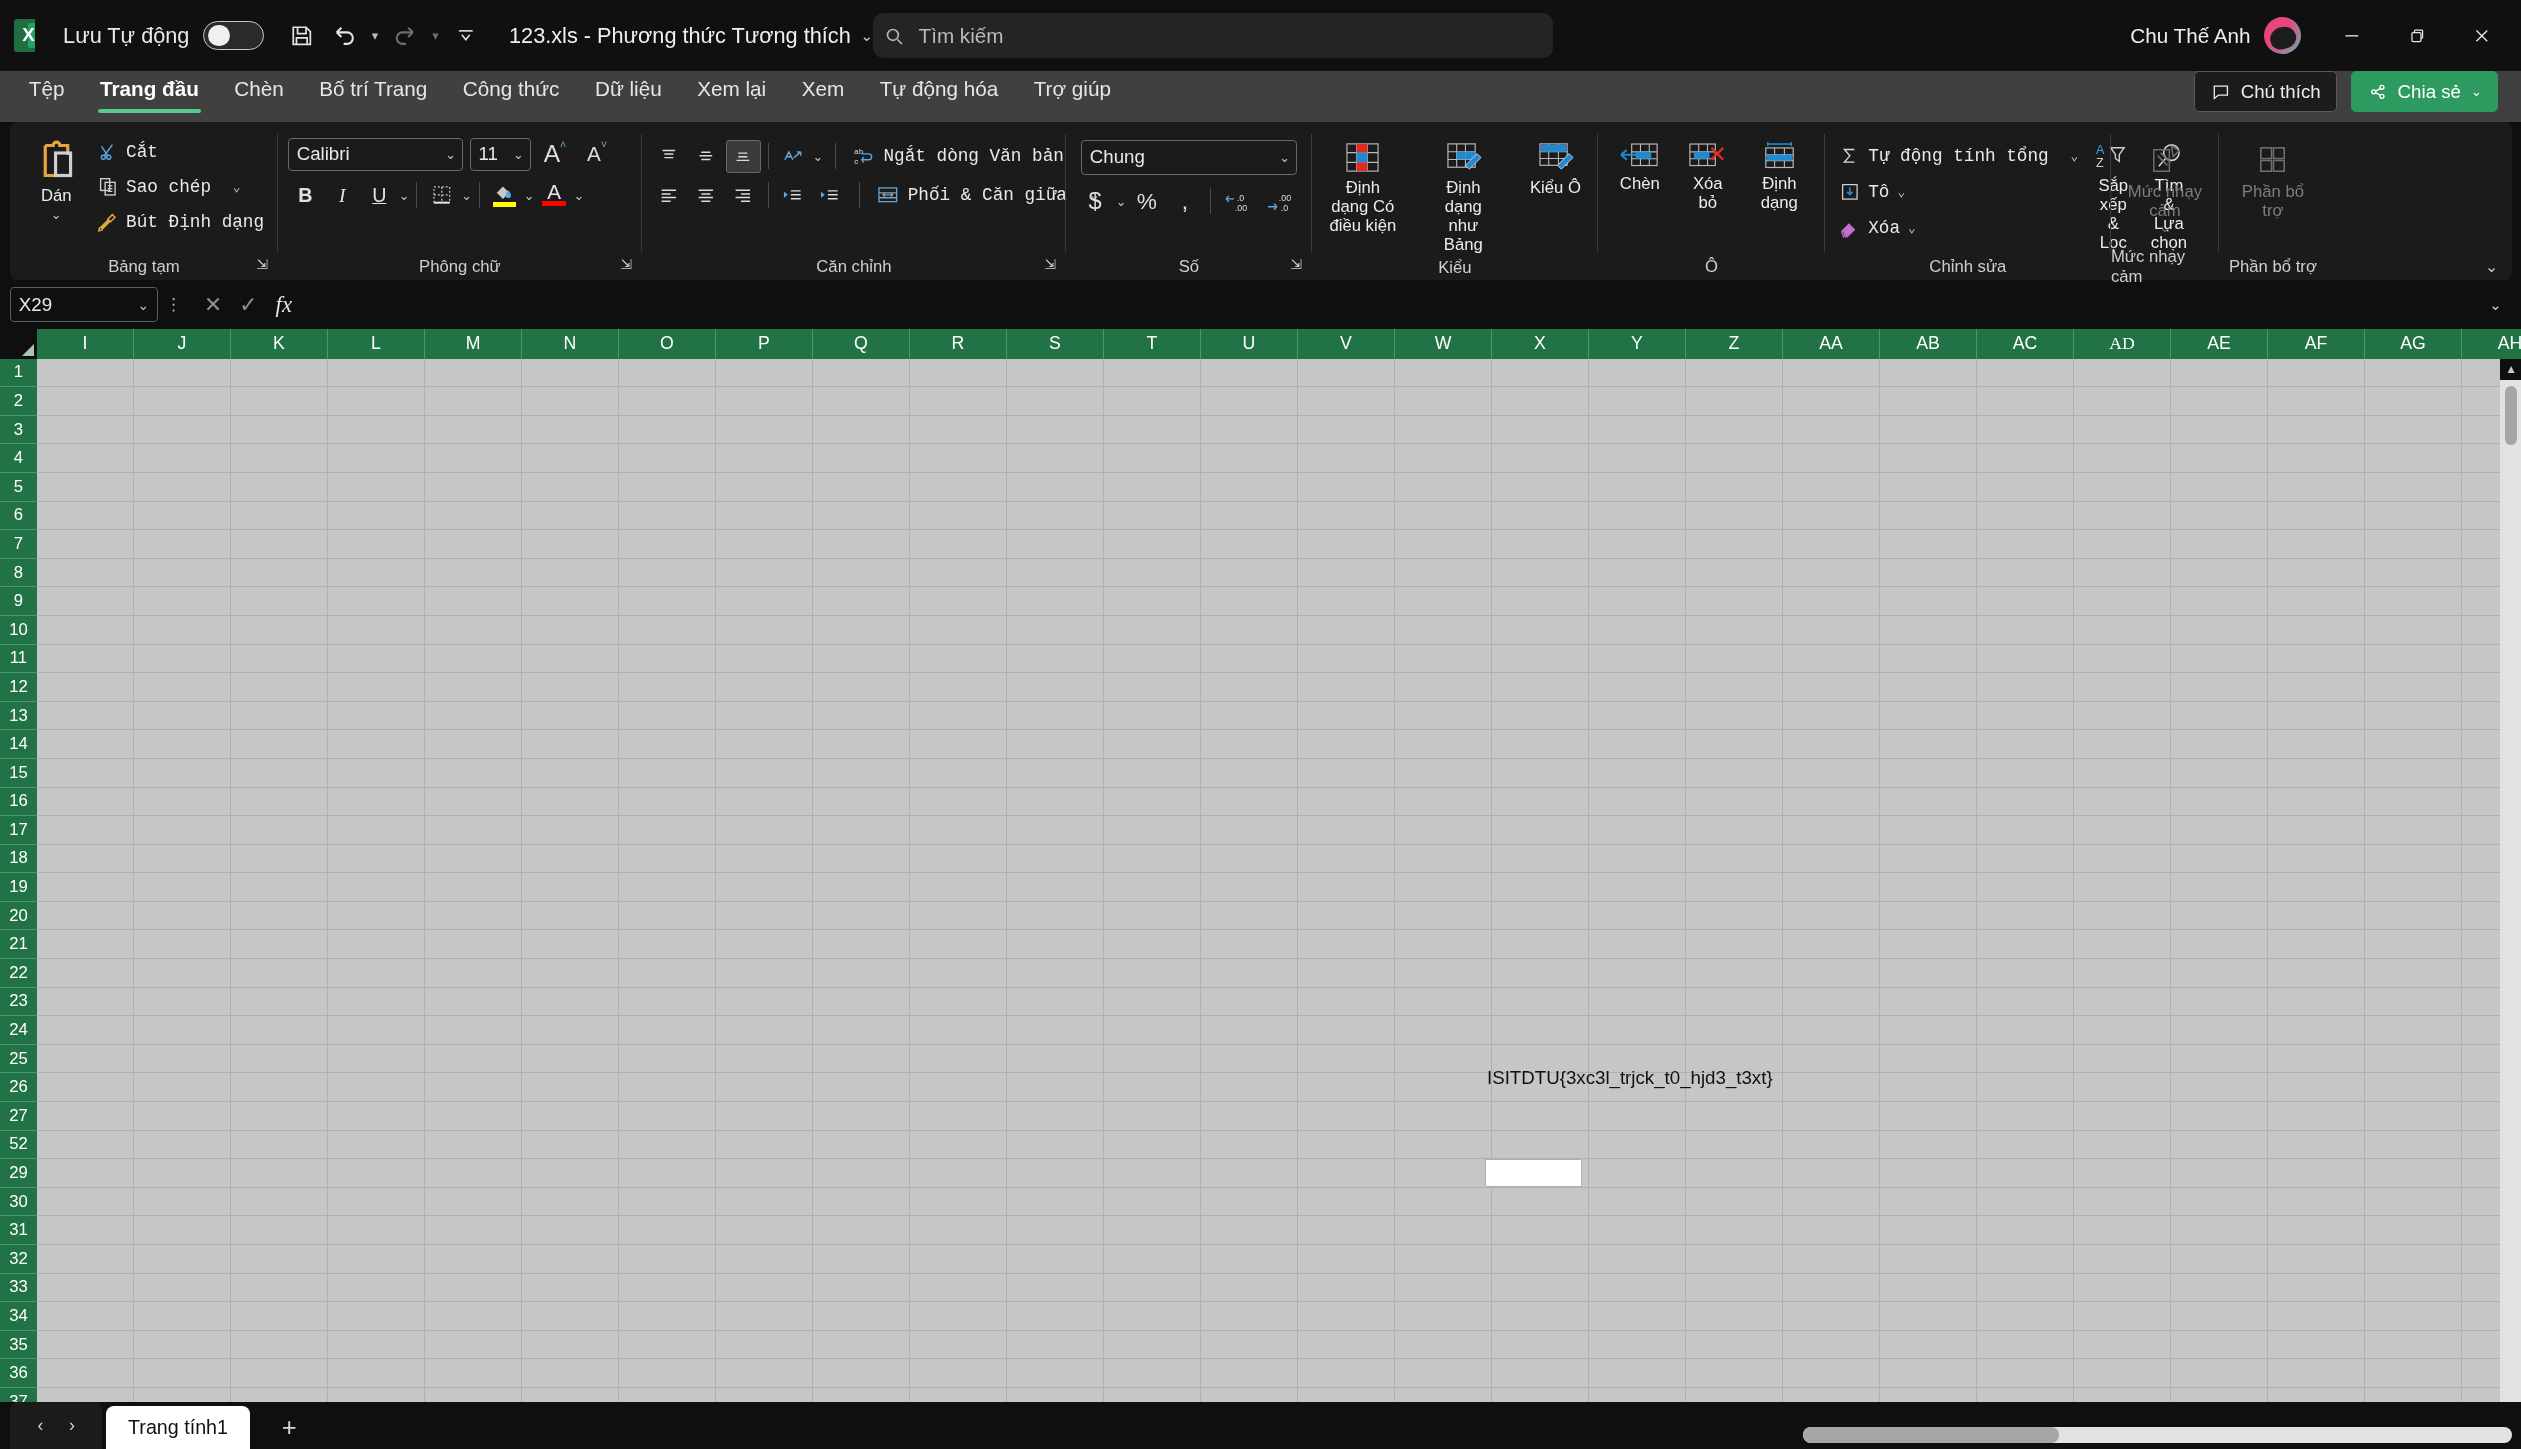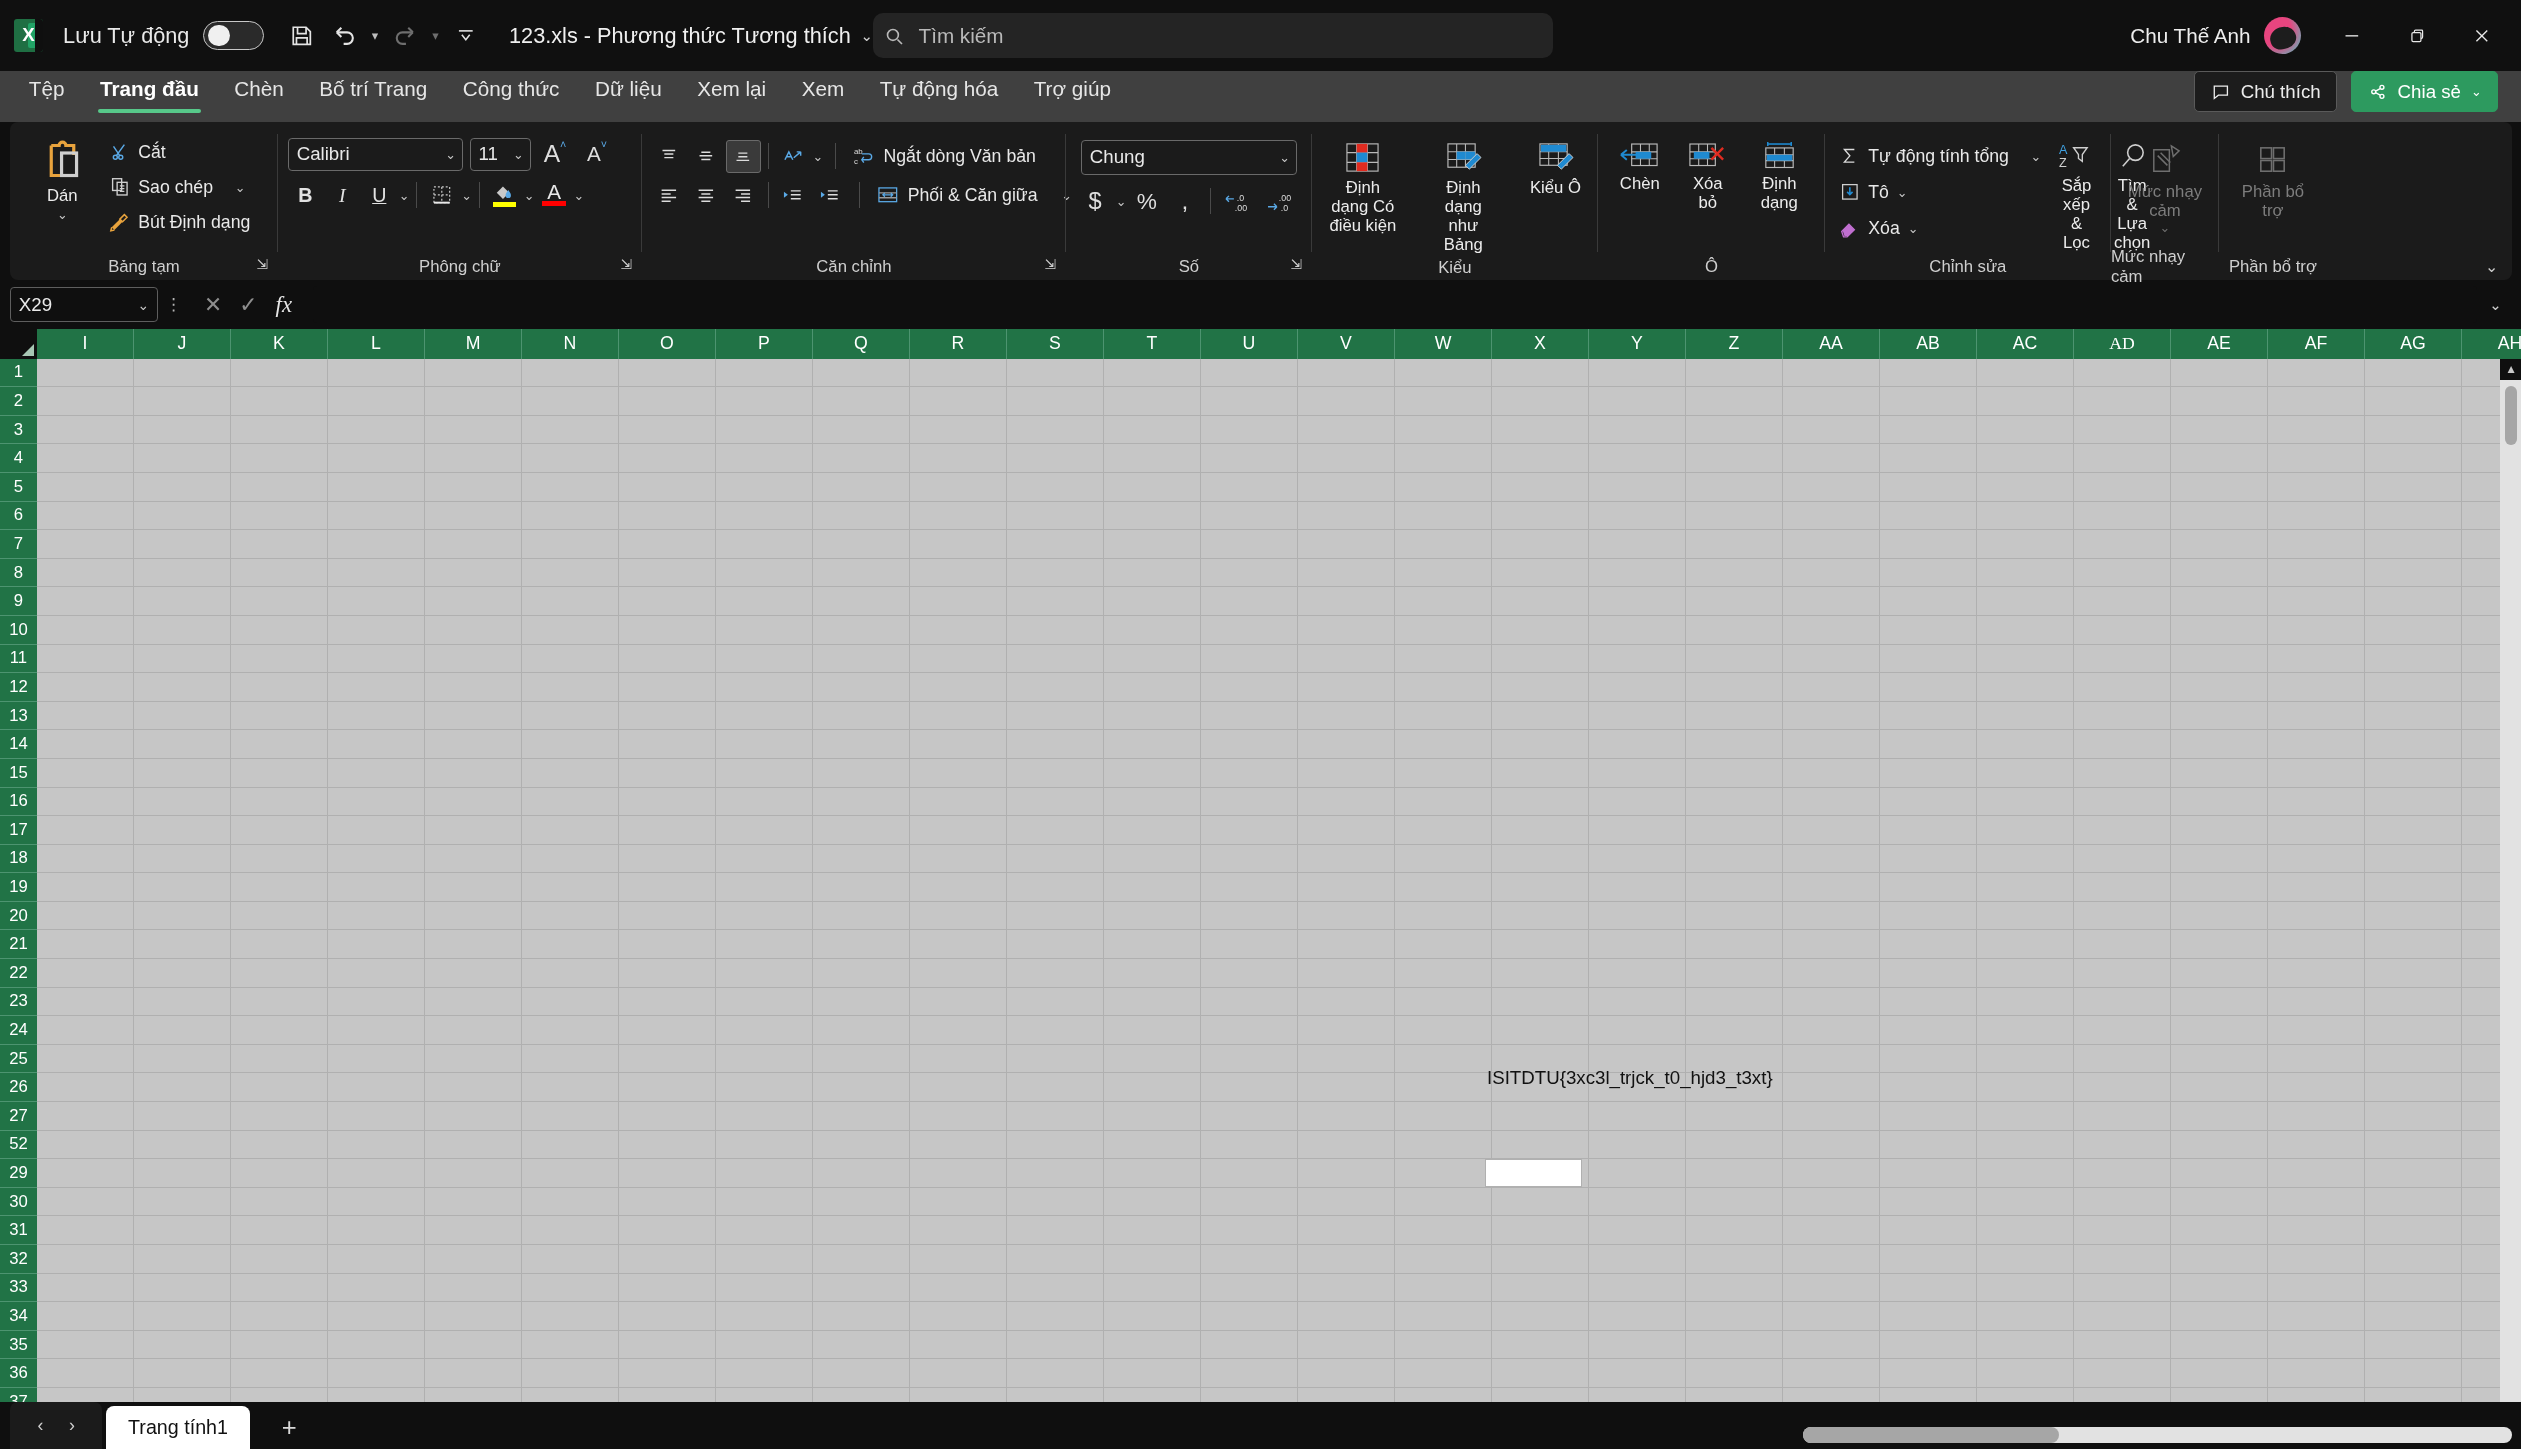--- a/index.html
+++ b/index.html
@@ -51,21 +51,21 @@
   .ribbon { height:158px; background:#1b1b1b; margin:0 9.9px; border-radius:7.9px; display:flex; position:relative; flex:none; }
   .grp { display:flex; flex-direction:column; position:relative; padding:7.9px 0 0 0; height:100%;}
   .grp .body { flex:1; display:flex; align-items:flex-start; padding:3.9px 9.9px 0 9.9px; }
   .grp .gname { height:25.6px; font-size:16.7px; color:#cfcfcf; display:flex; align-items:center; justify-content:center; position:relative; }
   .grp .gname .dlg { position:absolute; right:9.9px; top:2px; color:#cfcfcf; font-size:13.8px;}
   .grp .sep { position:absolute; right:0; top:11.8px; bottom:27.6px; width:1px; background:#3a3a3a;}
   .lbl { font-size:17.7px; color:#e9e9e9; white-space:nowrap; }
   .bigbtn { display:flex; flex-direction:column; align-items:center; width:auto; padding:2px 5.9px; border-radius:3.9px;}
   .bigbtn .t { font-size:16.7px; text-align:center; line-height:1.15; color:#ececec; margin-top:3px;}
   .bigbtn .t.dim { color:#7d7d7d;}
-  .smrow { display:flex; align-items:center; gap:7.9px; height:33px; padding:0 3.9px; border-radius:3px;}
+  .smrow { display:flex; align-items:center; gap:7.9px; height:33px; padding:0 3.9px; border-radius:3px;font-family:Liberation Mono, monospace;}
   .combo { height:33px; border:1px solid #6a6a6a; border-radius:3.9px; background:#1b1b1b; display:flex; align-items:center; justify-content:space-between; padding:0 5.9px 0 7.9px; font-size:18.7px; color:#e9e9e9;}
   .combo .cv { color:#e9e9e9; }
   .combo .cc { font-size:12.8px; color:#c9c9c9; margin-left:5.9px;}
   .iconbtn { width:35px; height:33px; display:flex; align-items:center; justify-content:center; border-radius:3px; color:#e2e2e2; font-size:19.7px;}
   .iconbtn.sel { background:#3a3a3a; border:1px solid #6a6a6a;}
   .vsep { width:1px; height:25.6px; background:#4a4a4a; margin:0 4.9px;}
   .chev { font-size:12.8px; color:#c9c9c9; }
   .collapse { position:absolute; right:13.8px; bottom:3.9px; color:#d0d0d0; font-size:15.8px;}
 
   

